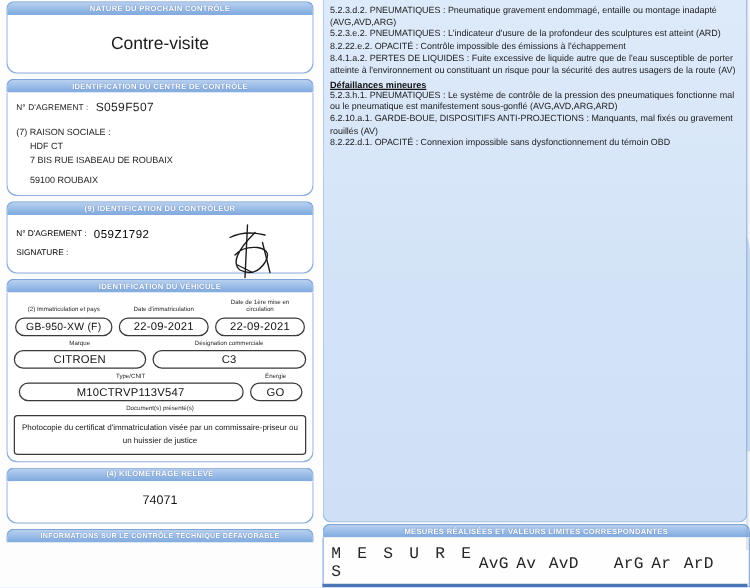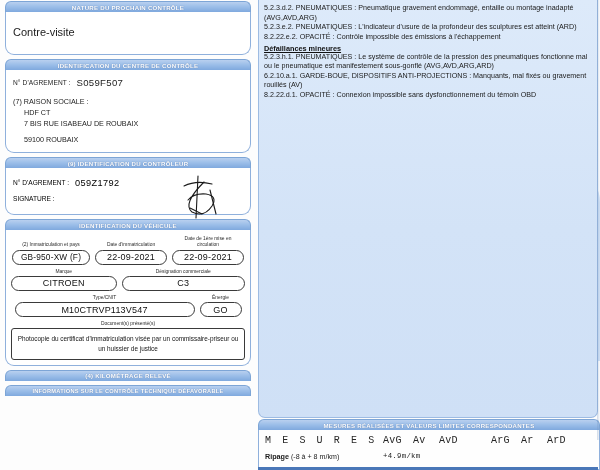--- a/index.html
+++ b/index.html
@@ -53,21 +53,22 @@
   .body {
     border: 1px solid #8fb0dc;
     border-top: none;
     border-radius: 0 0 9px 9px;
     background: #ffffff;
     padding: 4px 7px 5px 7px;
   }
 
   
   .centered-val {
-    font-size: 11px;
+    text-align: center;
+    font-size: 14px;
     color: #1b1b1b;
     padding: 10px 0 11px 0;
   }
 
   
   .kv { font-size: 6.6px; color: #1c1c1c; line-height: 1.55; }
   .kv .lbl { letter-spacing: .1px; }
   .kv .big {
     font-size: 9.6px; font-weight: 400; letter-spacing: .3px;
     vertical-align: -1px; margin-left: 4px; text-align: center;
@@ -137,21 +138,21 @@
   #measures { position: absolute; left: 0; bottom: 0; width: 342px; }
   #measures .bar { border-radius: 6px 6px 0 0; }
   #meas-body {
     border: 1px solid #8fb0dc; border-top: none;
     background: #fefefe;
     height: 40px; padding: 5px 6px 0 6px;
     position: relative;
   }
   .meas-head {
     font-family: "Liberation Mono", monospace;
-    font-size: 10px; color: #262626; letter-spacing: .2px;
+    font-size: 13px; color: #262626; letter-spacing: .2px;
     display: flex; align-items: center;
   }
   .meas-head .m-title { letter-spacing: 2.6px; width: 118px; }
   .meas-head .c { width: 30px; text-align: left; }
   .meas-head .gap { width: 22px; }
   .meas-row {
     display: flex; align-items: flex-start; margin-top: 6px;
     font-size: 7.1px; color: #1a1a1a;
   }
   .meas-row .m-label { width: 118px; }
@@ -327,36 +328,40 @@
           </div>
 
         </div>
       </div>
     </div>
 
     <div class="panel" style="margin-top:4px;">
       <div class="bar">
         <span>(4) KILOMÉTRAGE RELEVÉ</span>
       </div>
+      <div class="body">
+        <div class="km-val">74071</div>
+      </div>
     </div>
 
     <div class="panel" style="margin-top:4px;">
       <div class="bar narrow">
         <span>INFORMATIONS SUR LE CONTRÔLE TECHNIQUE DÉFAVORABLE</span>
       </div>
     </div>
 
   </div>
 
   <div id="right-col">
 
     <div id="defects-panel">
       <div class="defect-line">5.2.3.d.2. PNEUMATIQUES : Pneumatique gravement endommagé, entaille ou montage inadapté (AVG,AVD,ARG)</div>
       <div class="defect-line">5.2.3.e.2. PNEUMATIQUES : L'indicateur d'usure de la profondeur des sculptures est atteint (ARD)</div>
       <div class="defect-line">8.2.22.e.2. OPACITÉ : Contrôle impossible des émissions à l'échappement</div>
+      <div class="defect-line">8.4.1.a.2. PERTES DE LIQUIDES : Fuite excessive de liquide autre que de l'eau susceptible de porter atteinte à l'environnement ou constituant un risque pour la sécurité des autres usagers de la route (AV)</div>
       <div class="defect-head">Défaillances mineures</div>
       <div class="defect-line">5.2.3.h.1. PNEUMATIQUES : Le système de contrôle de la pression des pneumatiques fonctionne mal ou le pneumatique est manifestement sous-gonflé (AVG,AVD,ARG,ARD)</div>
       <div class="defect-line">6.2.10.a.1. GARDE-BOUE, DISPOSITIFS ANTI-PROJECTIONS : Manquants, mal fixés ou gravement rouillés (AV)</div>
       <div class="defect-line">8.2.22.d.1. OPACITÉ : Connexion impossible sans dysfonctionnement du témoin OBD</div>
     </div>
 
     <div id="measures">
       <div class="bar">
         <span>MESURES RÉALISÉES ET VALEURS LIMITES CORRESPONDANTES</span>
       </div>

